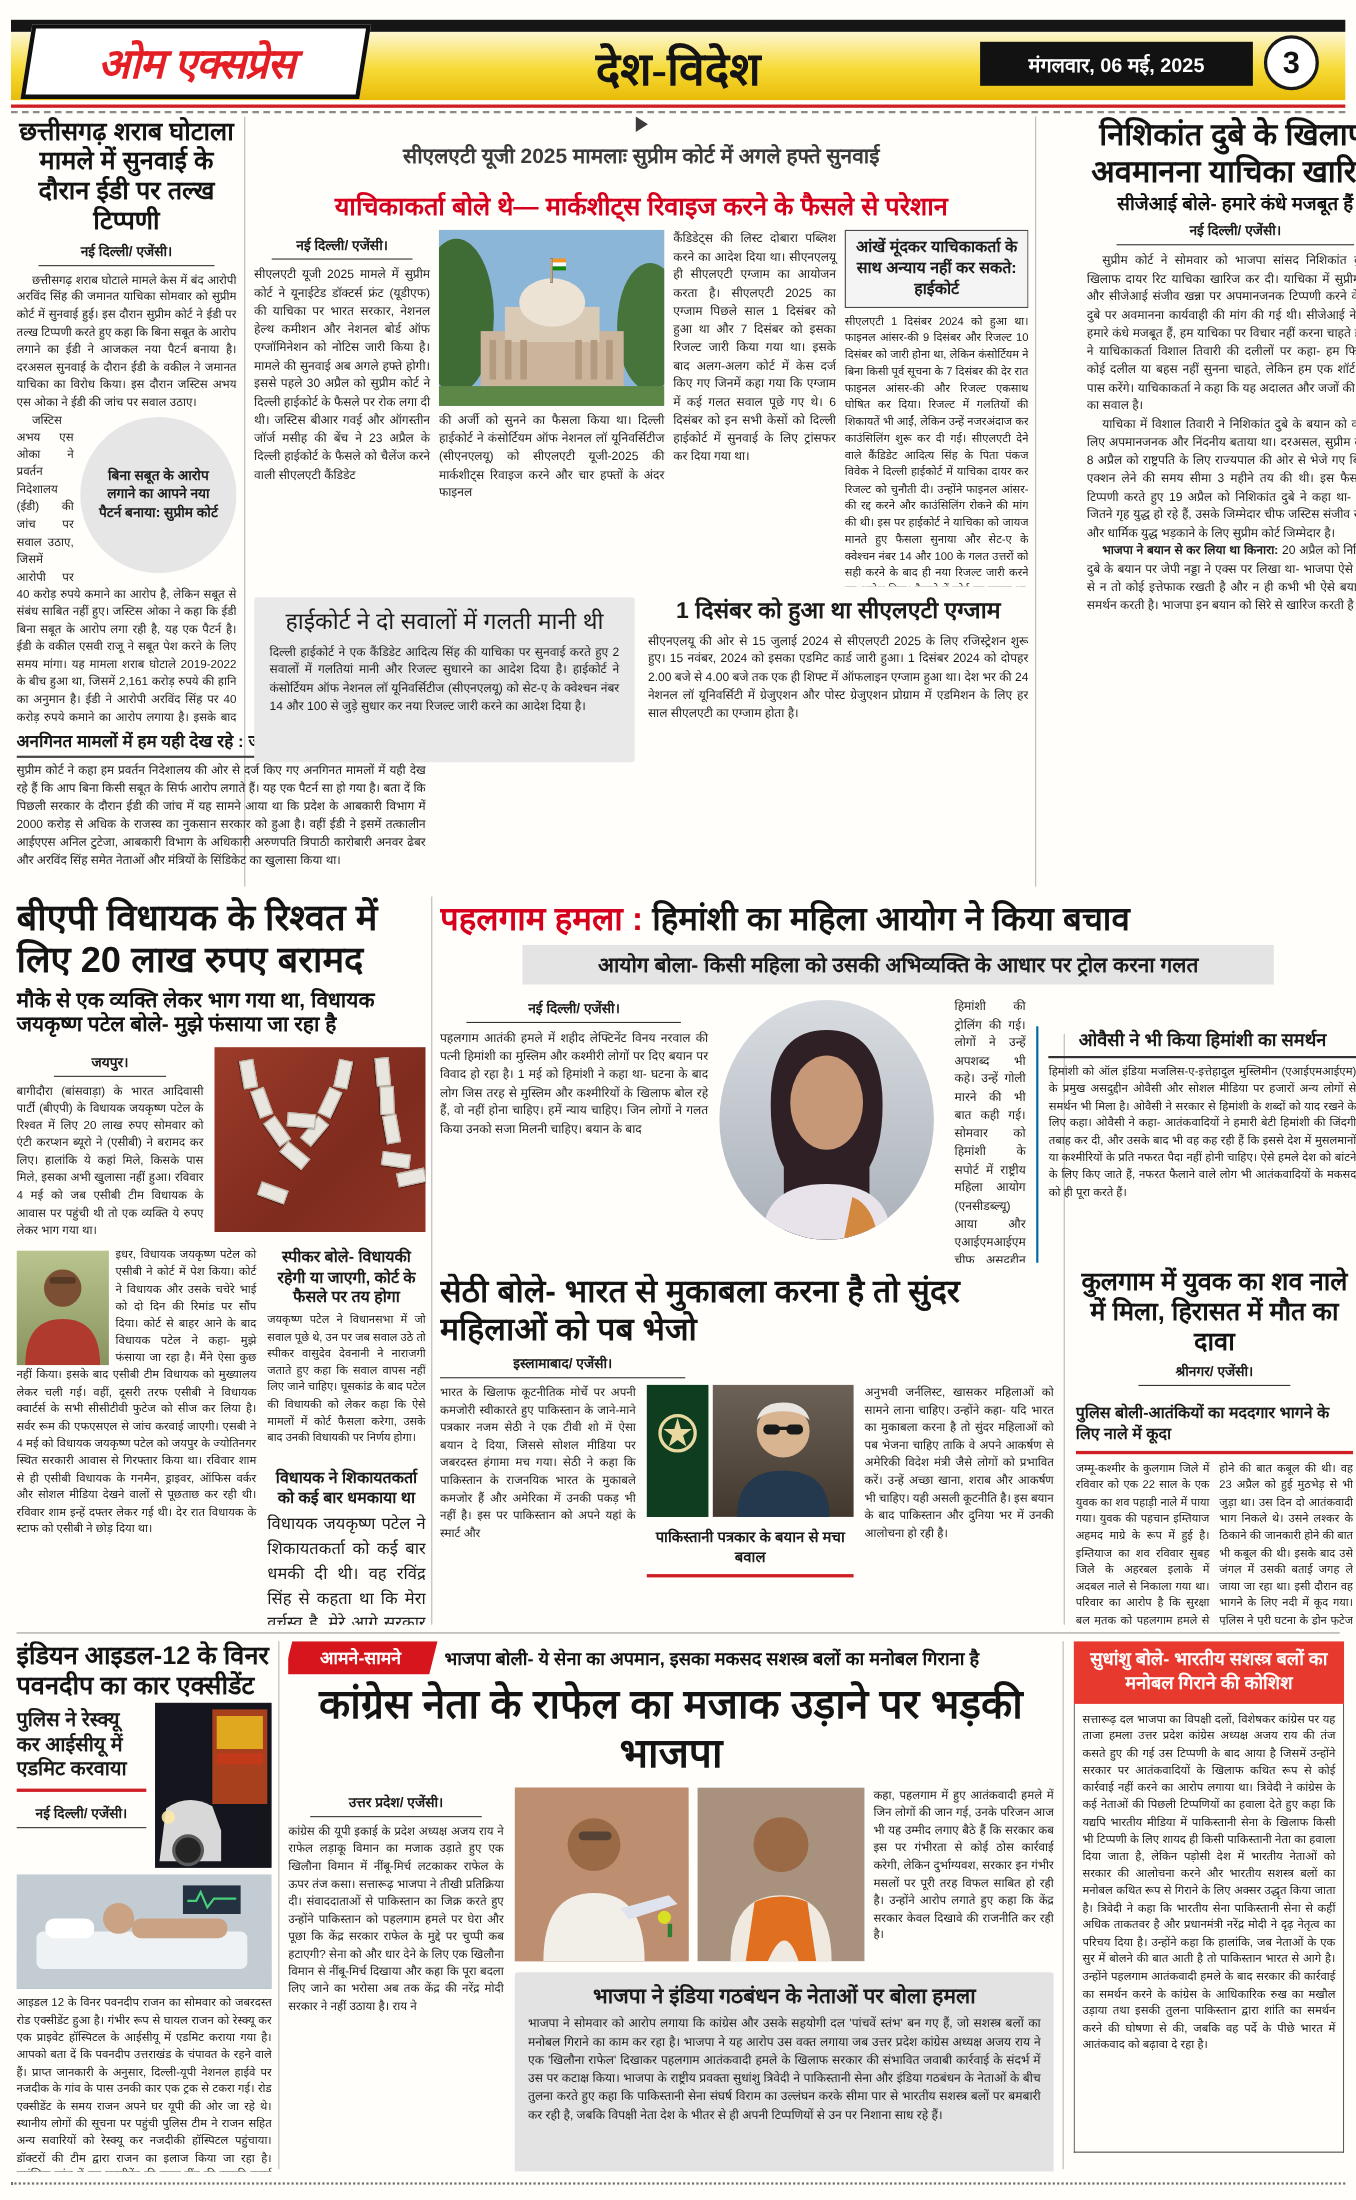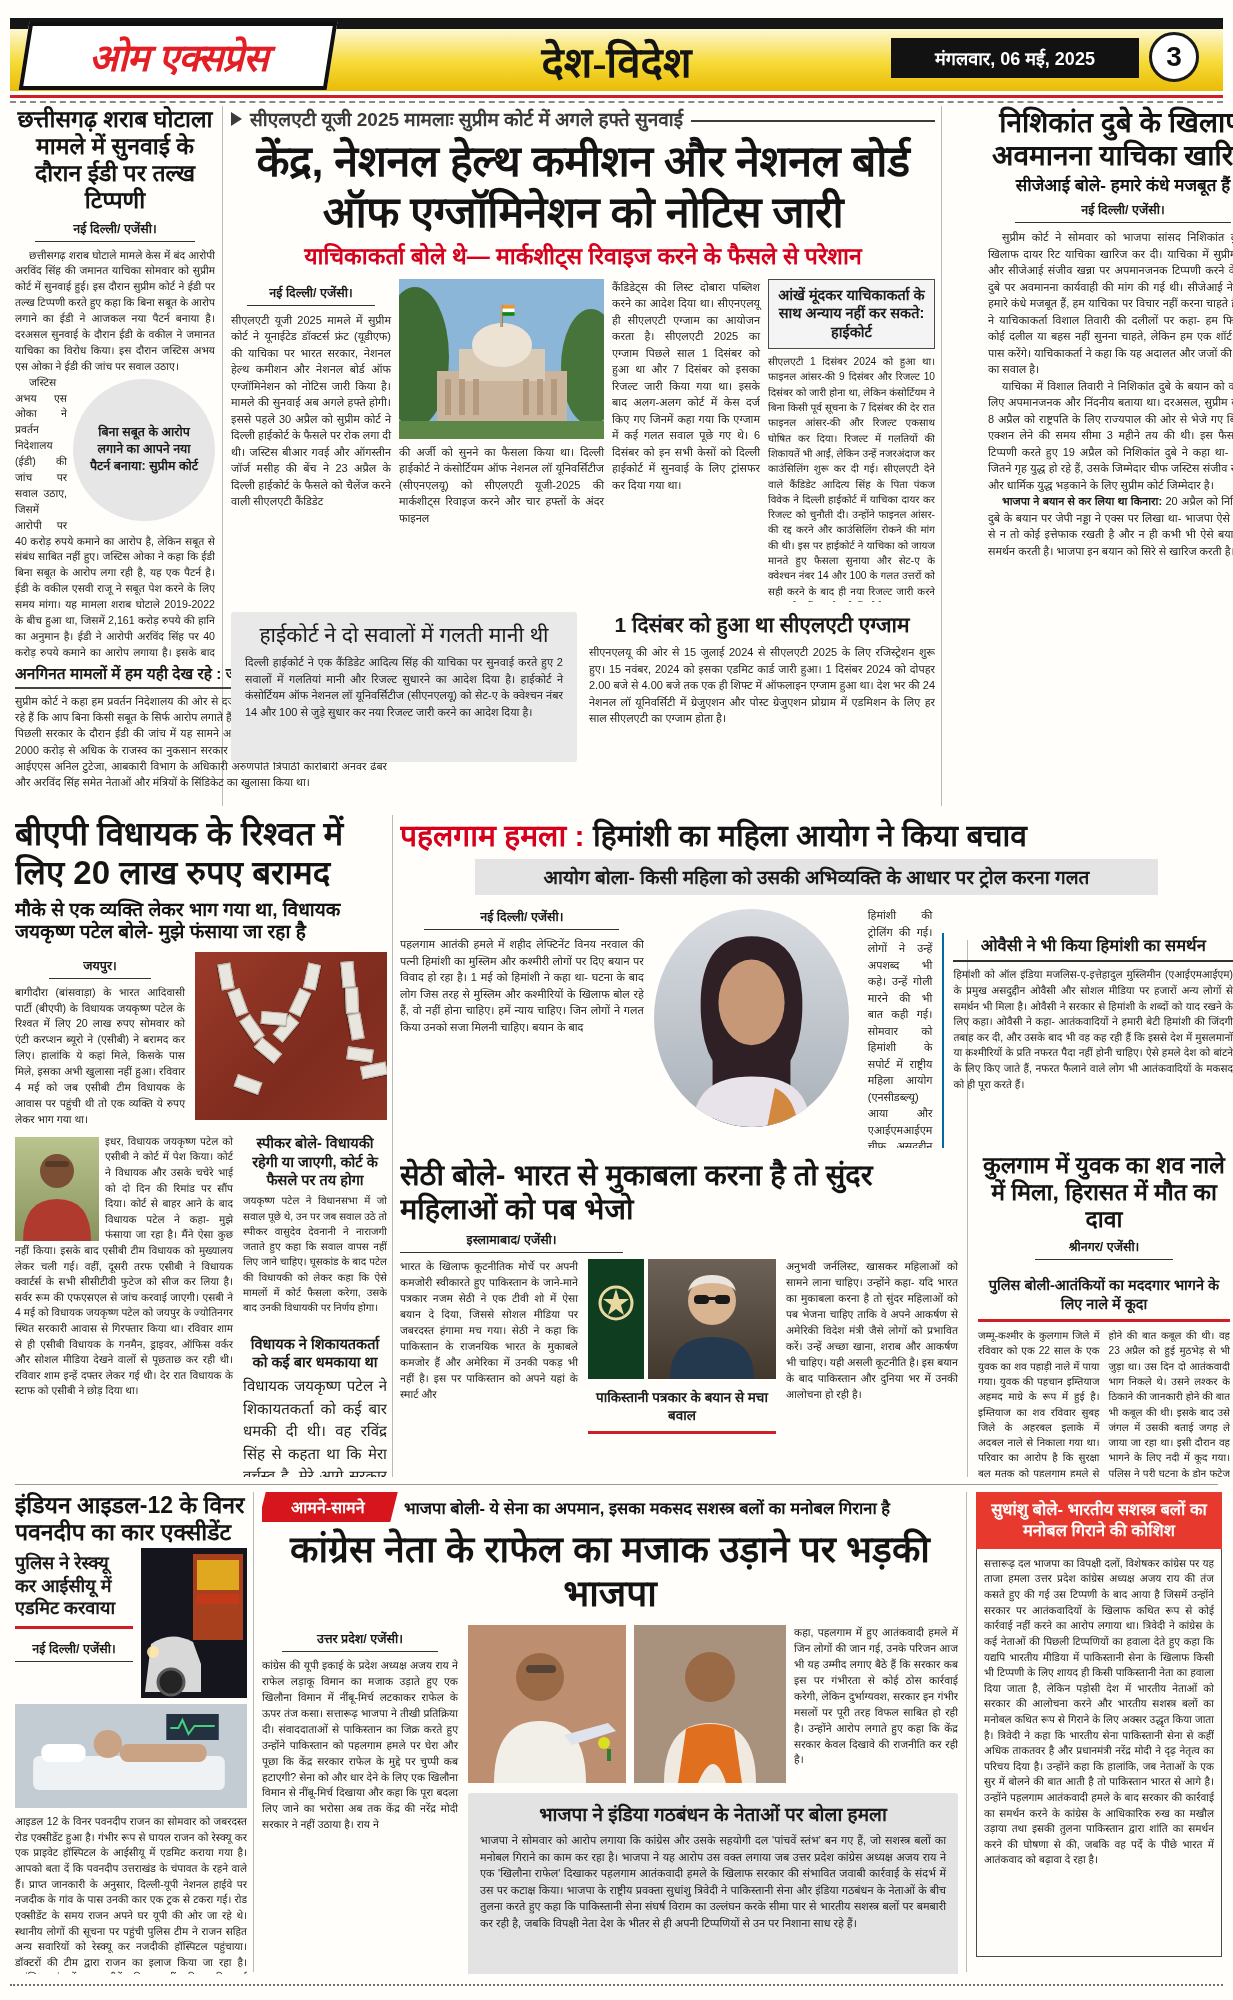--- a/index.html
+++ b/index.html
@@ -45,21 +45,21 @@
   .circle-ph { border-radius:50%; }
 
   
   .callout { float:right; width:142px; height:142px; border-radius:50%; background:#e6e6e6;
     display:flex; align-items:center; justify-content:center; text-align:center; font-weight:800;
     font-size:12.5px; line-height:1.35; padding:14px; margin:4px 0 4px 6px; color:#15151
 5; }
   .justice-head { font-weight:800; font-size:15.5px; border-bottom:2px solid #444; padding-bottom:3px; margin-bottom:4px; }
 
   
-  .kicker { display:flex; align-items:center; gap:8px; font-size:19px; font-weight:800; color:#3c3c3c; }
+  .kicker { display:flex; align-items:center; gap:8px; font-size:19px; font-weight:800; color:#3c3c3c;flex-direction:column; }
   .kicker .tri { width:0; height:0; border-left:11px solid #3c3c3c; border-top:7px solid transparent;
     border-bottom:7px solid transparent; }
   .kicker .tail { flex:1; border-top:2px solid #3c3c3c; margin-top:4px; }
   .clat-cols { display:flex; gap:8px; margin-top:8px; }
   .hc-box-head { border:1.5px solid #4a4a4a; background:#f4f4f4; font-weight:800; font-size:14.5px;
     text-align:center; padding:6px 4px; line-height:1.3; margin-bottom:5px; }
   .gray-box { background:#e9e9e9; border-radius:3px; padding:10px 14px; }
   .gray-box h4 { font-size:21px; font-weight:400; text-align:center; line-height:1.25; margin-bottom:6px; }
   .exam-head { font-size:21px; font-weight:800; text-align:center; line-height:1.25; margin-bottom:6px; }
 
@@ -75,21 +75,21 @@
   .e-subhead { background:#e4e4e4; font-weight:800; font-size:19px; text-align:center; padding:5px 10px;
     width:82%; margin:6px auto 8px; }
   .owaisi-head { font-weight:800; font-size:16.5px; text-align:center; border-bottom:2px solid #333;
     padding-bottom:4px; margin-bottom:5px; }
 
   
   .sethi-inset { font-weight:800; font-size:13.5px; text-align:center; line-height:1.3;
     border-bottom:3px solid #cf1f24; padding:4px 2px 6px; }
 
   
-  .kulgam-inset { font-weight:800; font-size:14.5px; text-align:center; line-height:1.3;
+  .kulgam-inset { font-weight:800; font-size:14.5px; text-align:left; line-height:1.3;
     border-bottom:3px solid #cf1f24; padding-bottom:5px; margin:16px 0 6px; }
 
   
   .idol-sub { font-weight:800; font-size:18px; line-height:1.25; border-bottom:3px solid #cf1f24;
     padding-bottom:6px; margin:4px 0 6px; }
 
   
   .vs-strip { display:flex; align-items:stretch; gap:10px; height:30px; }
   .vs-badge { background:#d6161c; color:#fff; font-weight:800; font-size:16px; display:flex;
     align-items:center; justify-content:center; width:132px; transform:skewX(-14deg); }
@@ -148,21 +148,20 @@
     <div class="justice-head">अनगिनत मामलों में हम यही देख रहे : जस्टिस</div>
     <div class="body-txt" style="font-size:10.8px;">सुप्रीम कोर्ट ने कहा हम प्रवर्तन निदेशालय की ओर से दर्ज किए गए अनगिनत मामलों में यही देख रहे हैं कि आप बिना किसी सबूत के सिर्फ आरोप लगाते हैं। यह एक पैटर्न सा हो गया है। बता दें कि पिछली सरकार के दौरान ईडी की जांच में यह सामने आया था कि प्रदेश के आबकारी विभाग में 2000 करोड़ से अधिक के राजस्व का नुकसान सरकार को हुआ है। वहीं ईडी ने इसमें तत्कालीन आईएएस अनिल टुटेजा, आबकारी विभाग के अधिकारी अरुणपति त्रिपाठी कारोबारी अनवर ढेबर और अरविंद सिंह समेत नेताओं और मंत्रियों के सिंडिकेट का खुलासा किया था।</div>
   </div>
 
   <div class="blk" style="left:231px; top:106px; width:704px; height:702px;">
     <div class="kicker">
       <span class="tri"></span>
       <span>सीएलएटी यूजी 2025 मामलाः सुप्रीम कोर्ट में अगले हफ्ते सुनवाई</span>
       <span class="tail"></span>
     </div>
-    <h1 class="hl" style="font-size:43px; margin-top:4px; letter-spacing:-0.5px;">केंद्र, नेशनल हेल्थ कमीशन और नेशनल बोर्ड ऑफ एग्जॉमिनेशन को नोटिस जारी</h1>
     <div class="hl red" style="font-size:23px; margin-top:6px;">याचिकाकर्ता बोले थे— मार्कशीट्स रिवाइज करने के फैसले से परेशान</div>
 
     <div class="clat-cols">
 
       <div style="width:160px;">
         <div class="byline">नई दिल्ली/ एजेंसी।</div>
         <div class="body-txt" style="font-size:11px;">सीएलएटी यूजी 2025 मामले में सुप्रीम कोर्ट ने यूनाईटेड डॉक्टर्स फ्रंट (यूडीएफ) की याचिका पर भारत सरकार, नेशनल हेल्थ कमीशन और नेशनल बोर्ड ऑफ एग्जॉमिनेशन को नोटिस जारी किया है। मामले की सुनवाई अब अगले हफ्ते होगी। इससे पहले 30 अप्रैल को सुप्रीम कोर्ट ने दिल्ली हाईकोर्ट के फैसले पर रोक लगा दी थी। जस्टिस बीआर गवई और ऑगस्तीन जॉर्ज मसीह की बेंच ने 23 अप्रैल के दिल्ली हाईकोर्ट के फैसले को चैलेंज करने वाली सीएलएटी कैंडिडेट</div>
       </div>
 
       <div style="width:205px;">

